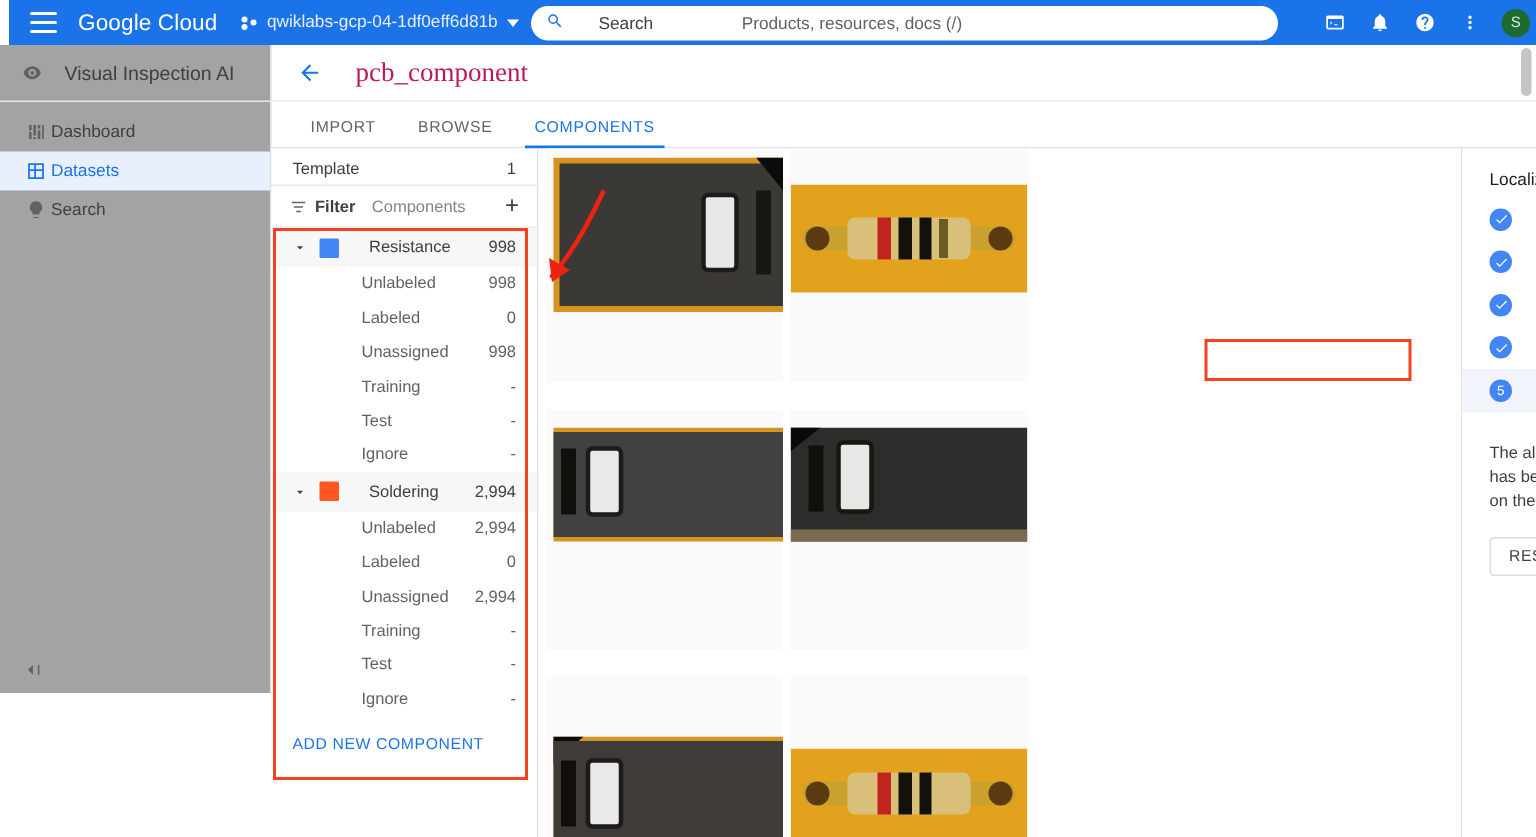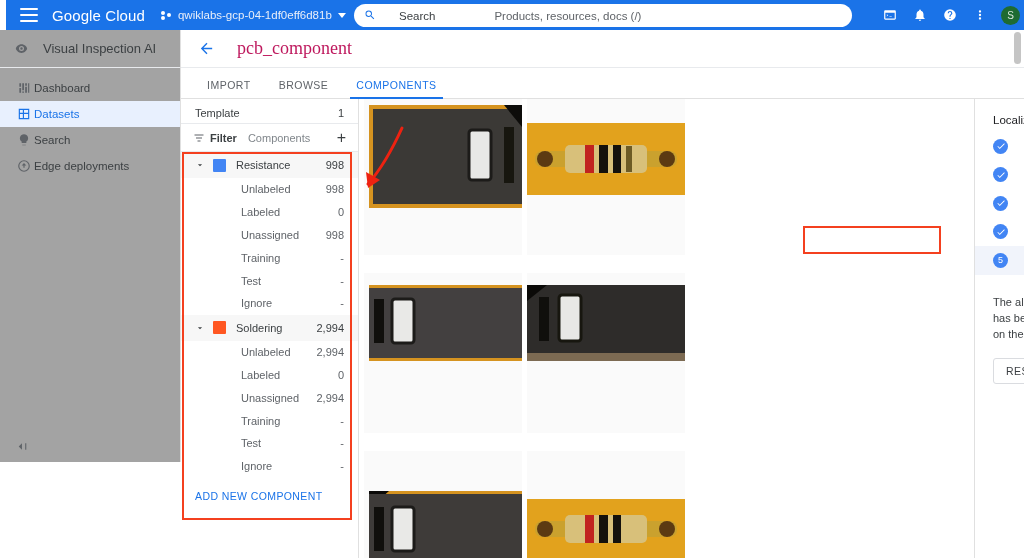--- a/index.html
+++ b/index.html
@@ -90,21 +90,21 @@
   .filter-row { height:28px; display:flex; align-items:center; padding:0 12px;
      border-bottom:1px solid #e8eaed; }
   .filter-row .fic { width:13px; color:#5f6368; display:flex; align-items:center;}
   .filter-row .flabel { font-size:11px; font-weight:bold; color:#3c4043; margin-left:4px;}
   .filter-row .fcomp { font-size:11px; color:#80868b; margin-left:11px;}
   .filter-row .fplus { margin-left:auto; font-size:16px; color:#3c4043; cursor:pointer; line-height:1;}
 
   .group-head { height:26px; display:flex; align-items:center; padding-left:14px; background:#f7f7f7;}
   .group-head .chev { width:12px; color:#3c4043; font-size:9px; display:flex; align-items:center;}
   .swatch { width:13px; height:13px; margin-left:6px; border-radius:1px; }
-  .group-head .gname { font-size:11px; color:#3c4043; margin-left:10px;}
+  .group-head .gname { font-size:11px; color:#3c4043; margin-left:20px;}
   .group-head .gcount { margin-left:auto; margin-right:14px; font-size:11px; color:#3c4043;}
   .sub-row { height:22.8px; display:flex; align-items:center; cursor:pointer;}
   .sub-row .sname { font-size:11px; color:#5f6368; margin-left:60px;}
   .sub-row .scount { margin-left:auto; margin-right:14px; font-size:11px; color:#5f6368;}
   .addnew { font-size:10.5px; letter-spacing:.4px; color:#1a73e8; padding:12px 0 0 14px; cursor:pointer;}
 
   
   .annot-box { position:absolute; border:2px solid #f4401f; pointer-events:none; z-index:40; }
 
   
@@ -214,28 +214,20 @@
         <span class="nlabel">Datasets</span>
       </div>
       <div class="navitem">
         <span class="navicon">
           <svg width="14" height="14" viewBox="0 0 24 24">
               <path d="M9 21h6v-1H9zm3-19a7 7 0 0 0-4 12.74V17h8v-2.26A7 7 0 0 0 12 2z"></path>
             </svg>
         </span>
         <span class="nlabel">Search</span>
       </div>
-      <div class="navitem">
-        <span class="navicon">
-          <svg width="14" height="14" viewBox="0 0 24 24">
-              <path d="M12 2a10 10 0 1 0 0 20 10 10 0 0 0 0-20zm0 18a8 8 0 1 1 0-16 8 8 0 0 1 0 16zm0-13l-4 4h3v4h2v-4h3z"></path>
-            </svg>
-        </span>
-        <span class="nlabel">Edge deployments</span>
-      </div>
     </div>
 
     <div class="collapse-btn">
       <svg width="13" height="13" viewBox="0 0 24 24">
           <path d="M11 6l-6 6 6 6V6zm6 0h2v12h-2z"></path>
         </svg>
     </div>
   </div>
 
   <div class="content">

